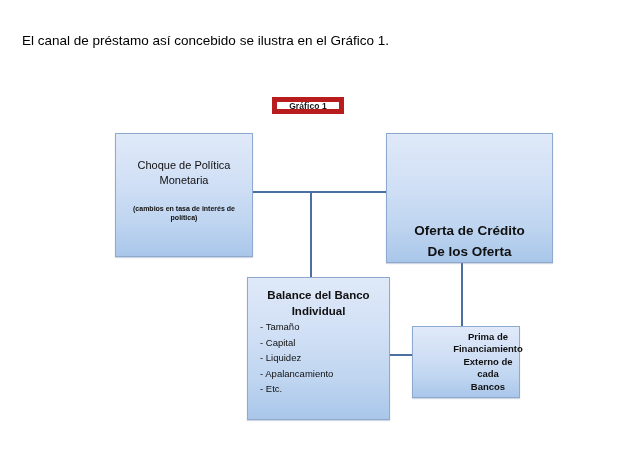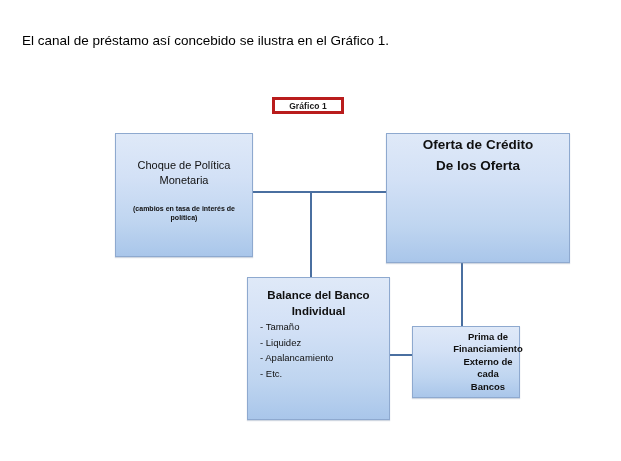--- a/index.html
+++ b/index.html
@@ -37,21 +37,21 @@
     height: 461px;
   }
 
   
   .caption-chip {
     position: absolute;
     left: 272px;
     top: 97px;
     width: 72px;
     height: 17px;
-    border: 3px solid #b91c1c;
+    border: 5px solid #b91c1c;
     background: #ffffff;
     font-size: 8.5px;
     font-weight: bold;
     color: #1a1a1a;
     display: flex;
     align-items: center;
     justify-content: center;
     letter-spacing: 0.1px;
     box-sizing: border-box;
   }
@@ -90,23 +90,23 @@
     font-weight: bold;
     line-height: 9px;
     text-align: center;
     width: 126px;
   }
 
   
   #node-supply {
     left: 386px;
     top: 133px;
-    width: 184px;
+    width: 167px;
     height: 130px;
-    justify-content: flex-start;
+    justify-content: flex-end;
   }
   #node-supply .title {
     font-size: 13.5px;
     font-weight: bold;
     line-height: 21px;
     text-align: center;
   }
 
   
   #node-balance {
@@ -217,20 +217,21 @@
     </div>
   </div>
 
   <div class="node" id="node-balance">
     <div class="title">
       <div>Balance del Banco</div>
       <div>Individual</div>
     </div>
     <div class="bullets">
       <div>- Tamaño</div>
+      <div>- Capital</div>
       <div>- Liquidez</div>
       <div>- Apalancamiento</div>
       <div>- Etc.</div>
     </div>
   </div>
 
   <div class="node" id="node-premium">
     <div class="title">
       <div>Prima de</div>
       <div>Financiamiento</div>

